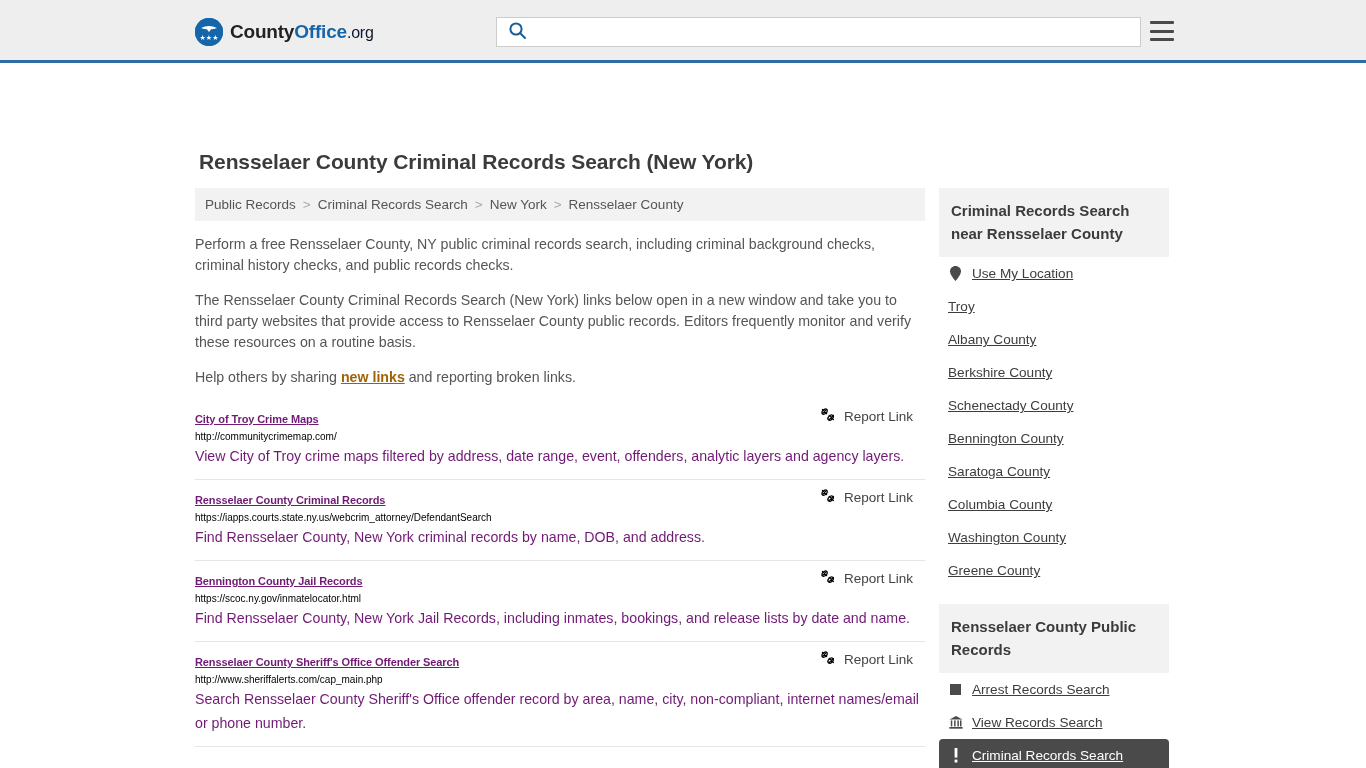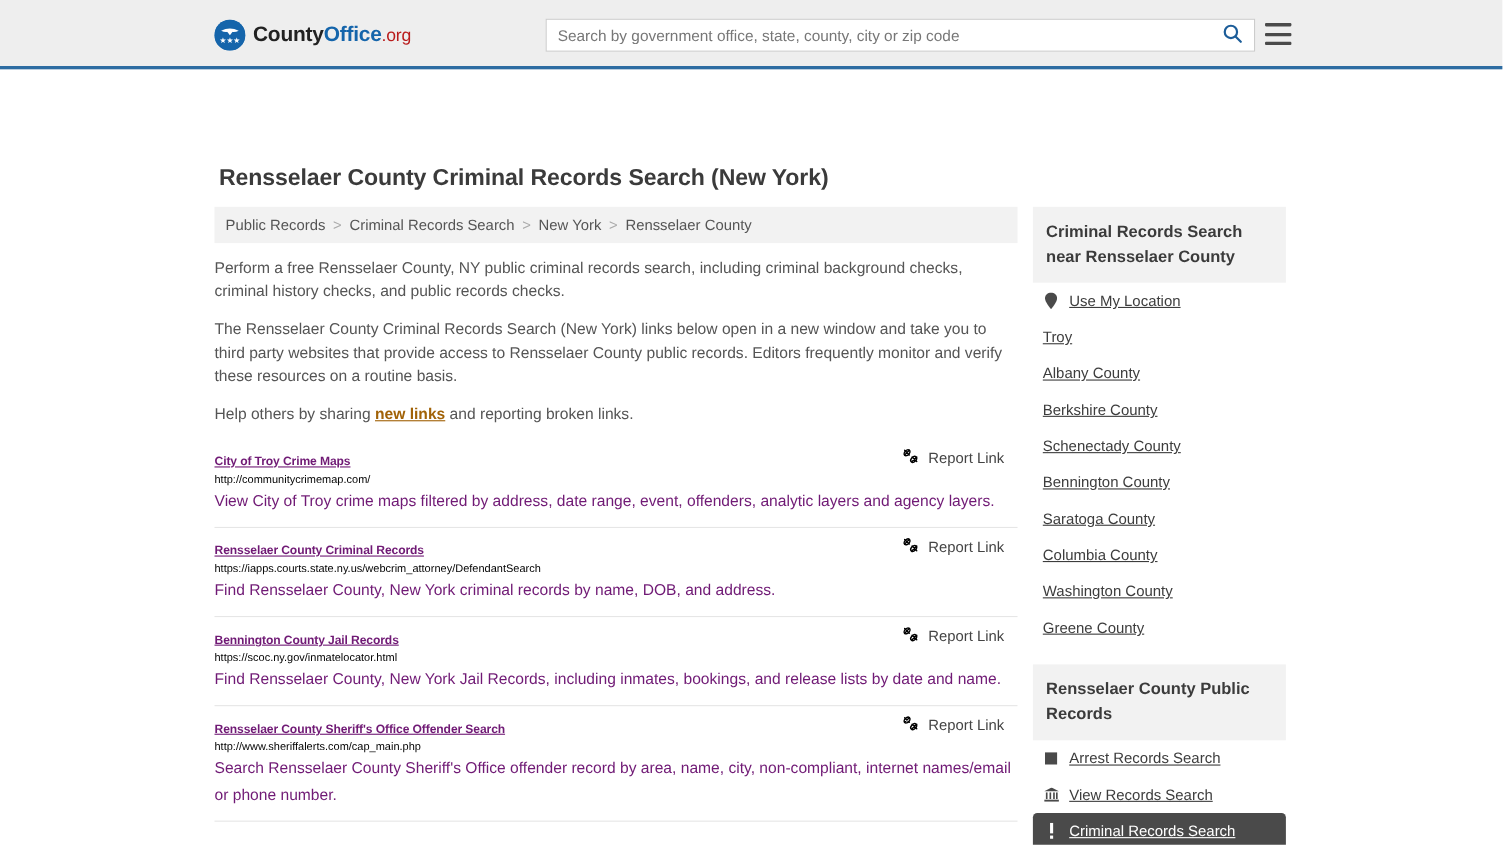--- a/index.html
+++ b/index.html
@@ -37,21 +37,21 @@
     display: block;
   }
   .logo-text {
     font-size: 19px;
     color: #222222;
     letter-spacing: -0.2px;
     white-space: nowrap;
   }
   .logo-text .b { color: #1565ab; font-weight: bold; }
   .logo-text .k { font-weight: bold; color: #222222; }
-  .logo-text .org { color: #b91c1c; font-size: 16px; }
+  .logo-text .org { color: #0f172a; font-size: 16px; }
 
   .search-wrap {
     position: absolute;
     left: 496px;
     top: 17px;
     width: 645px;
     height: 30px;
     display: flex;
     background: #ffffff;
     border: 1px solid #cccccc;
@@ -257,21 +257,20 @@
         <circle cx="14" cy="14" r="14" fill="#1565ab"></circle>
         <path d="M6 10 Q14 6 22 10 Q18 12 14 10.5 Q10 12 6 10 Z" fill="#ffffff"></path>
         <path d="M10.5 9.5 Q14 8 17.5 9.5 L14 14 Z" fill="#ffffff"></path>
         <text x="14" y="21.5" font-size="7" text-anchor="middle" fill="#ffffff" font-family="'Liberation Sans', sans-serif">★★★</text>
       </svg>
     </span>
     <span class="logo-text"><span class="k">County</span><span class="b">Office</span><span class="org">.org</span></span>
   </a>
 
   <div class="search-wrap">
-    <input class="search-input" type="text" placeholder="Search by government office, state, county, city or zip code" style="">
     <button class="search-btn">
       <span>
         <svg width="19" height="19" viewBox="0 0 19 19" aria-hidden="true">
           <circle cx="8" cy="8" r="5.6" fill="none" stroke="#1c5d99" stroke-width="2"></circle>
           <line x1="12.2" y1="12.2" x2="17" y2="17" stroke="#1c5d99" stroke-width="2" stroke-linecap="round"></line>
         </svg>
       </span>
     </button>
   </div>
 

